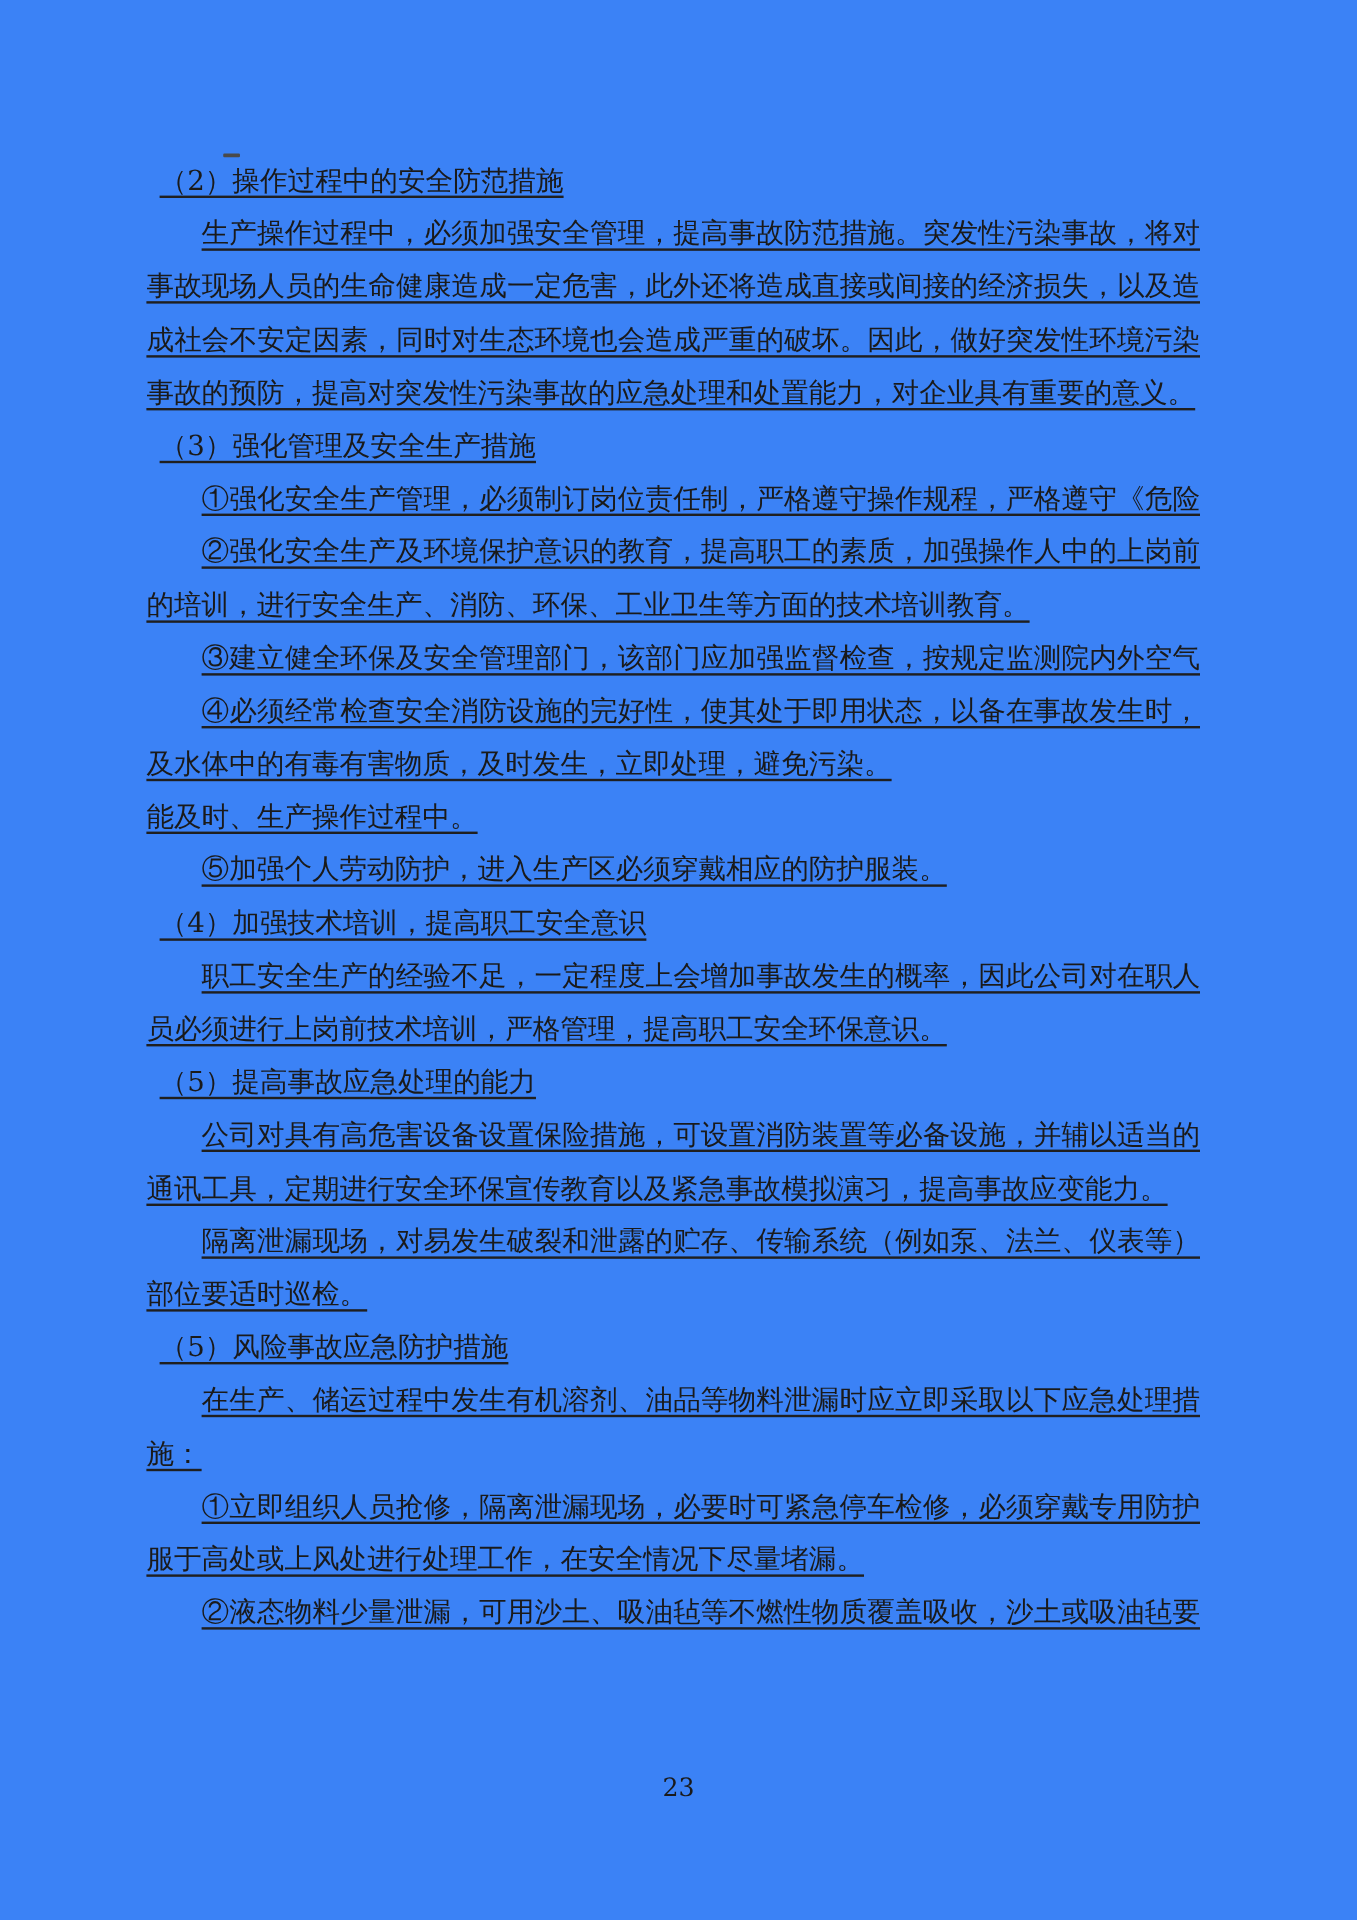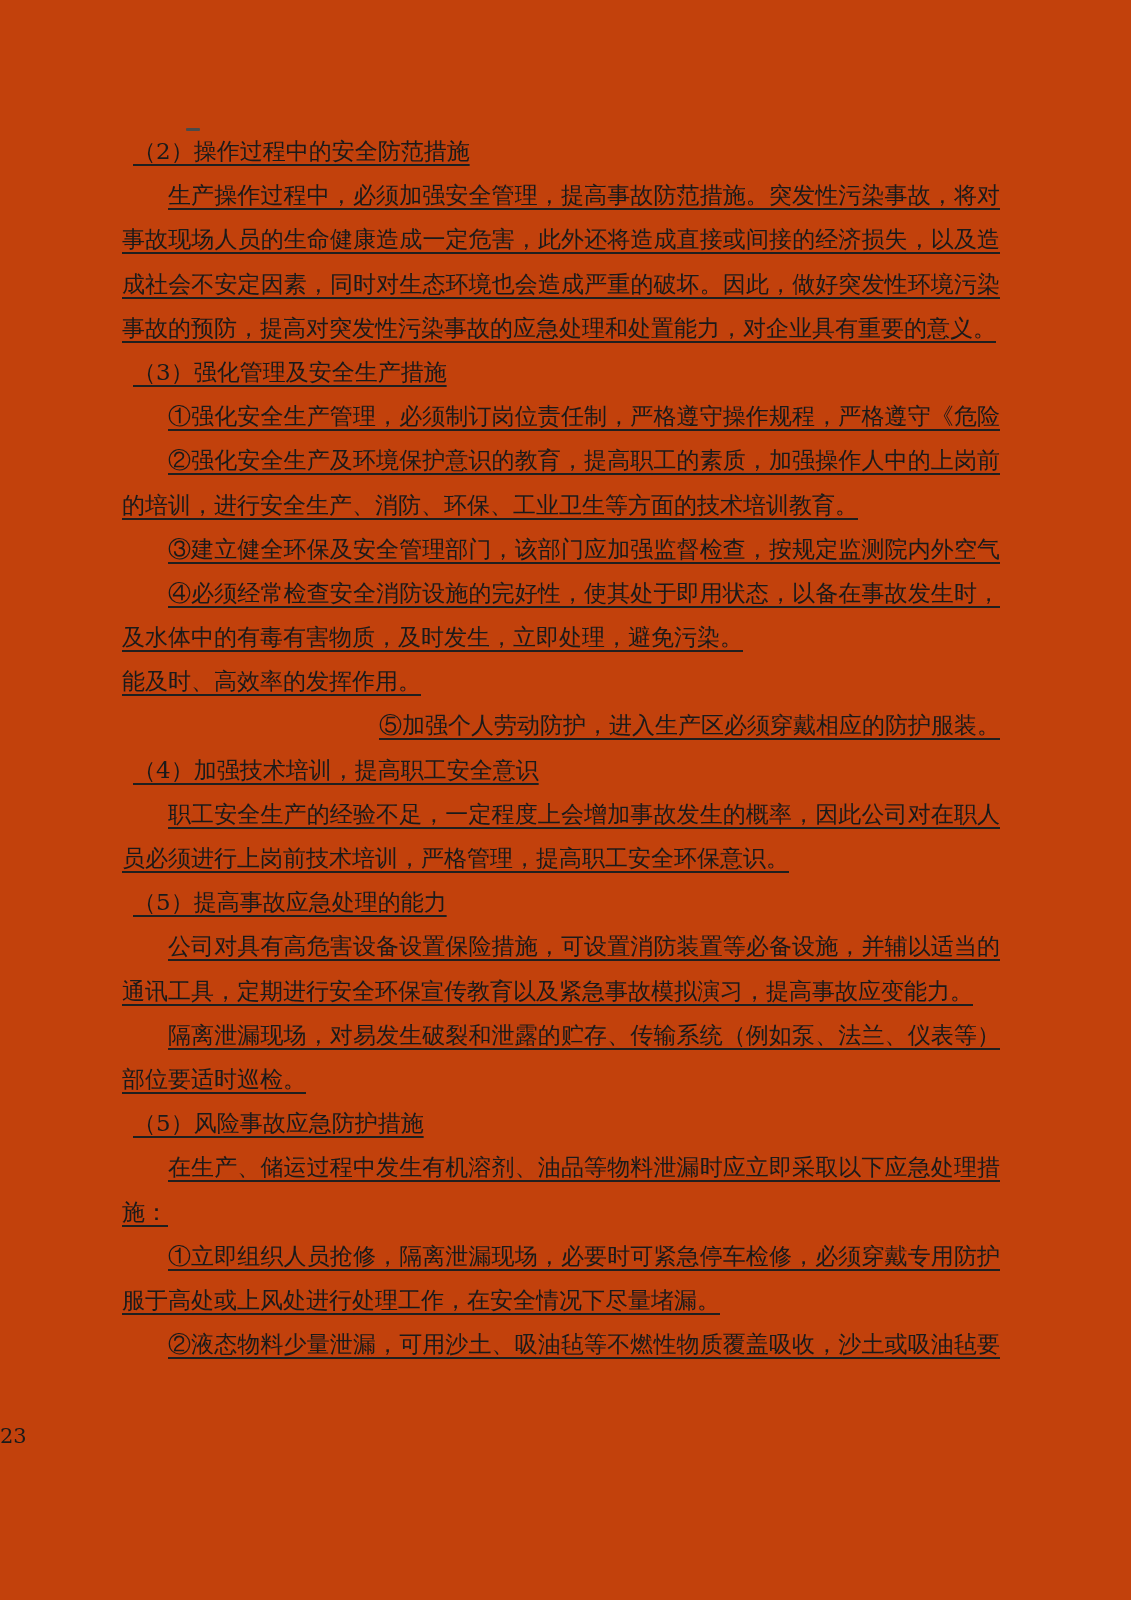--- a/index.html
+++ b/index.html
@@ -8,36 +8,36 @@
     height: 1600px;
     background: #ffffff;
     position: relative;
     overflow: hidden;
     font-family: "DejaVu Serif", "Liberation Serif", serif;
     color: #1a1a1a;
   }
   .page {
     position: absolute;
     inset: 0;
-    background: #c2410c;
+    background: #3b82f6;
   }
   .content {
     position: absolute;
     left: 122px;
     top: 129px;
     width: 878px;
   }
   .line {
     height: 44.2px;
     line-height: 44.2px;
     font-size: 23px;
     letter-spacing: 0;
     white-space: nowrap;
   }
-  .line.first { padding-left: 46px; text-align: right; }
+  .line.first { padding-left: 46px; }
   .line.heading { padding-left: 11px; }
   .line.just {
     white-space: normal;
     text-align: justify;
     text-align-last: justify;
   }
   .txt {
     text-decoration: underline;
     text-decoration-thickness: 2px;
     text-underline-offset: 5px;
@@ -48,22 +48,23 @@
     left: 186px;
     top: 128px;
     width: 14px;
     height: 3px;
     background: #4a4a4a;
     border-radius: 1px;
   }
   .page-number {
     position: absolute;
     left: 0;
-    top: 1424px;
+    top: 1478px;
     width: 100%;
+    text-align: center;
     font-size: 21px;
     color: #1a1a1a;
   }
 </style>
 </head>
 <body>
 
 <div class="page">
   <div class="scan-artifact"></div>
   <div class="content">
@@ -72,21 +73,21 @@
       <div class="line cont just"><span class="txt">事故现场人员的生命健康造成一定危害，此外还将造成直接或间接的经济损失，以及造</span></div>
       <div class="line cont just"><span class="txt">成社会不安定因素，同时对生态环境也会造成严重的破坏。因此，做好突发性环境污染</span></div>
       <div class="line cont"><span class="txt">事故的预防，提高对突发性污染事故的应急处理和处置能力，对企业具有重要的意义。</span></div>
       <div class="line heading"><span class="txt">（3）强化管理及安全生产措施</span></div>
       <div class="line first just"><span class="txt">①强化安全生产管理，必须制订岗位责任制，严格遵守操作规程，严格遵守《危险</span></div>
       <div class="line first just"><span class="txt">②强化安全生产及环境保护意识的教育，提高职工的素质，加强操作人中的上岗前</span></div>
       <div class="line cont"><span class="txt">的培训，进行安全生产、消防、环保、工业卫生等方面的技术培训教育。</span></div>
       <div class="line first just"><span class="txt">③建立健全环保及安全管理部门，该部门应加强监督检查，按规定监测院内外空气</span></div>
       <div class="line first just"><span class="txt">④必须经常检查安全消防设施的完好性，使其处于即用状态，以备在事故发生时，</span></div>
       <div class="line cont"><span class="txt">及水体中的有毒有害物质，及时发生，立即处理，避免污染。</span></div>
-      <div class="line cont"><span class="txt">能及时、高效率的发挥作用。</span></div>
+      <div class="line cont"><span class="txt">能及时、生产操作过程中。</span></div>
       <div class="line first"><span class="txt">⑤加强个人劳动防护，进入生产区必须穿戴相应的防护服装。</span></div>
       <div class="line heading"><span class="txt">（4）加强技术培训，提高职工安全意识</span></div>
       <div class="line first just"><span class="txt">职工安全生产的经验不足，一定程度上会增加事故发生的概率，因此公司对在职人</span></div>
       <div class="line cont"><span class="txt">员必须进行上岗前技术培训，严格管理，提高职工安全环保意识。</span></div>
       <div class="line heading"><span class="txt">（5）提高事故应急处理的能力</span></div>
       <div class="line first just"><span class="txt">公司对具有高危害设备设置保险措施，可设置消防装置等必备设施，并辅以适当的</span></div>
       <div class="line cont"><span class="txt">通讯工具，定期进行安全环保宣传教育以及紧急事故模拟演习，提高事故应变能力。</span></div>
       <div class="line first just"><span class="txt">隔离泄漏现场，对易发生破裂和泄露的贮存、传输系统（例如泵、法兰、仪表等）</span></div>
       <div class="line cont"><span class="txt">部位要适时巡检。</span></div>
       <div class="line heading"><span class="txt">（5）风险事故应急防护措施</span></div>

